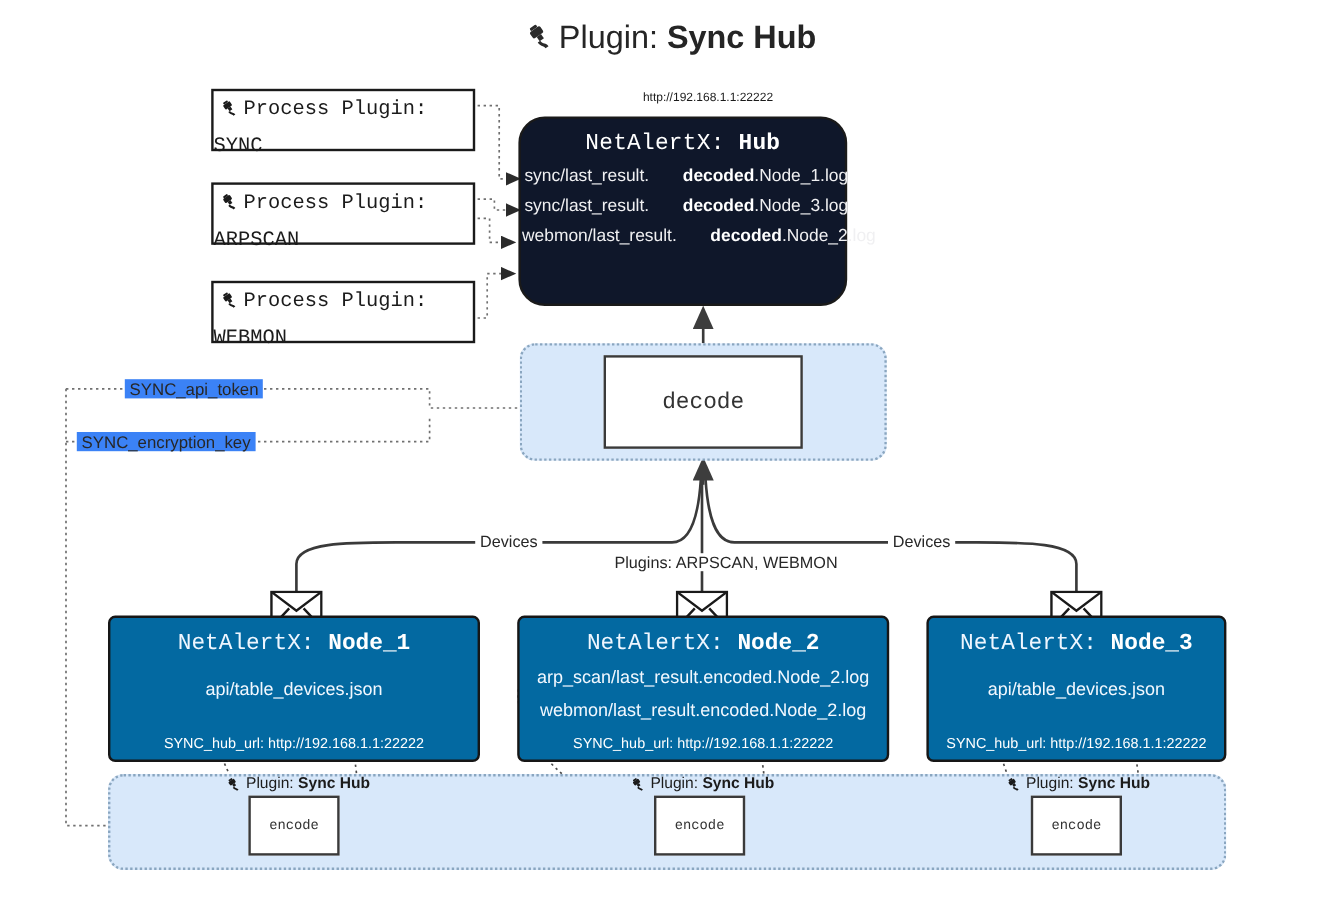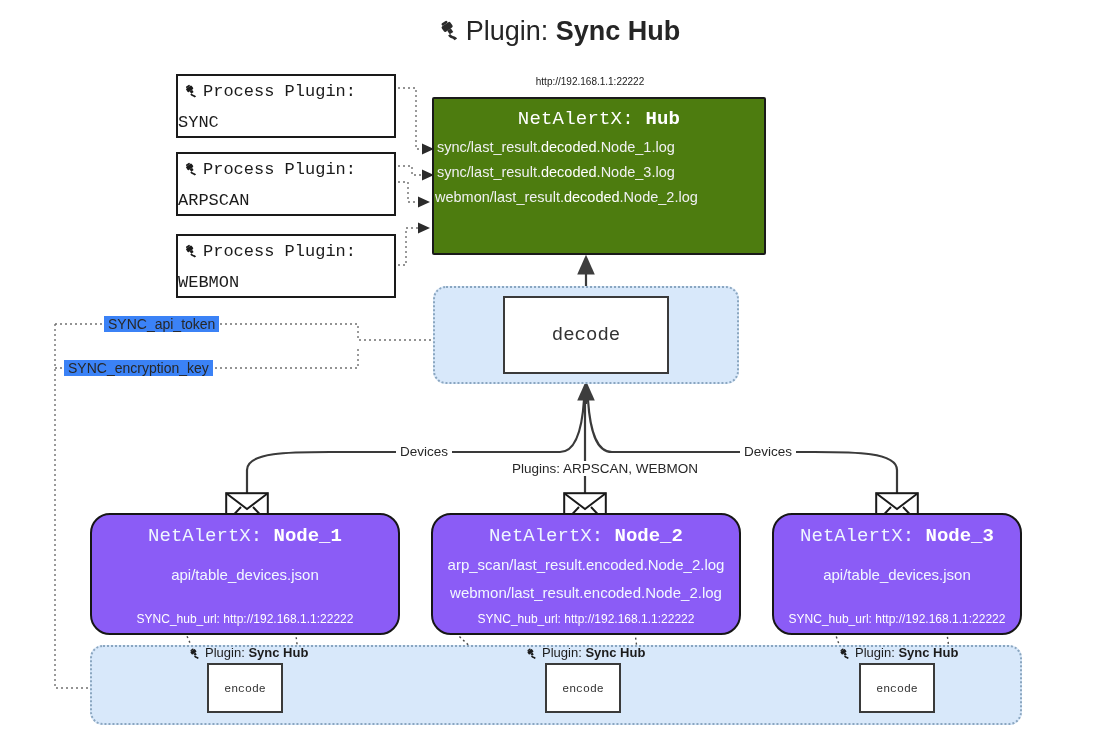--- a/index.html
+++ b/index.html
@@ -38,48 +38,48 @@
   .plug-ico { display: inline-block; vertical-align: -4px; margin-right: 3px; }
 
   
   #hub-url {
     position: absolute;
     left: 430px; top: 76px; width: 320px;
     text-align: center;
     font-size: 10px; color: #1b1b1b;
   }
   #hub {
-    left: 432px; top: 97px; width: 334px; height: 158px;
-    background: #4d7c0f;
+    left: 432px; top: 97px; width: 274px; height: 158px;
+    background: #0f172a;
     border: 2px solid #1a1a1a;
-    border-radius: 2px;
+    border-radius: 22px;
     padding-top: 9px;
   }
   #hub .hub-title {
     text-align: center;
     font-family: "Liberation Mono", monospace;
     font-size: 19px; color: #ffffff;
     letter-spacing: .2px;
   }
   #hub .hub-title b { font-weight: 700; }
   #hub .hub-lines { margin-top: 5px; }
   #hub .hub-line {
     color: #f0f0f2;
     font-size: 14.5px;
     line-height: 25px;
     white-space: nowrap;
     text-align: left;
     padding-left: 3px;
   }
   #hub .hub-line.l3, #hub .hub-line.l4 { padding-left: 1px; }
-  #hub .hub-line b { font-weight: 400; color: #ffffff; }
+  #hub .hub-line b { font-weight: 700; color: #ffffff; margin-left: 28px; }
 
   
   .pbox {
-    width: 220px; height: 64px;
+    width: 220px; height: 52px;
     border: 2px solid #1a1a1a;
     background: #ffffff;
     font-family: "Liberation Mono", monospace;
     font-size: 17px;
     color: #1b1b1b;
     line-height: 27px;
     padding-top: 2px;
   }
   .pbox .r1 { padding-left: 5px; white-space: nowrap; }
   .pbox .r2 { }
@@ -99,22 +99,22 @@
     background: #ffffff;
     border: 2px solid #3a3a3a;
     display: flex; align-items: center; justify-content: center;
     font-family: "Liberation Mono", monospace;
     font-size: 19px; color: #333333;
   }
 
   
   .nodebox {
     border: 2.5px solid #161616;
-    border-radius: 20px;
-    background: #8b5cf6;
+    border-radius: 6px;
+    background: #0369a1;
     color: #ffffff;
   }
   .nodebox .n-title {
     text-align: center;
     font-family: "Liberation Mono", monospace;
     font-size: 19px;
     color: #eef6ff;
     margin-top: 10px;
   }
   .nodebox .n-title b { color: #ffffff; font-weight: 700; }

